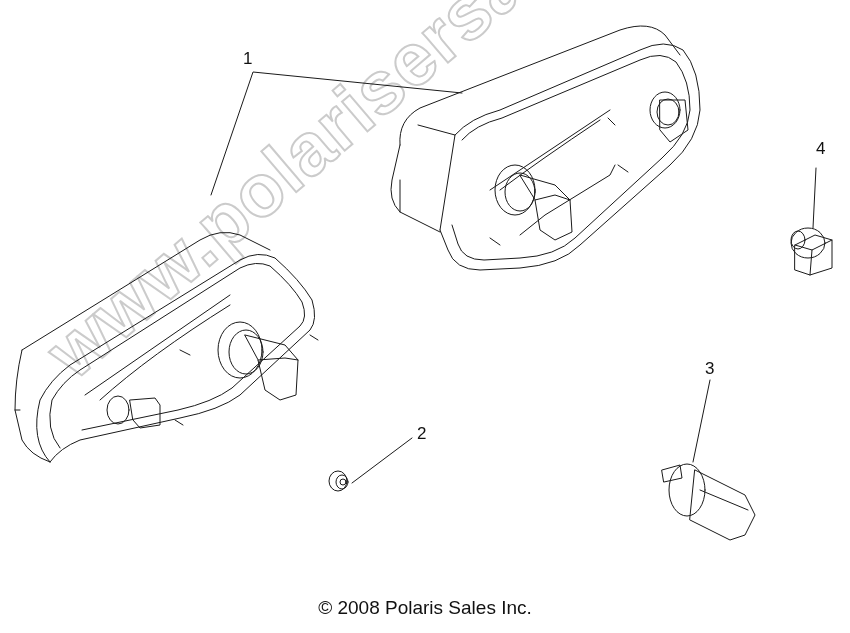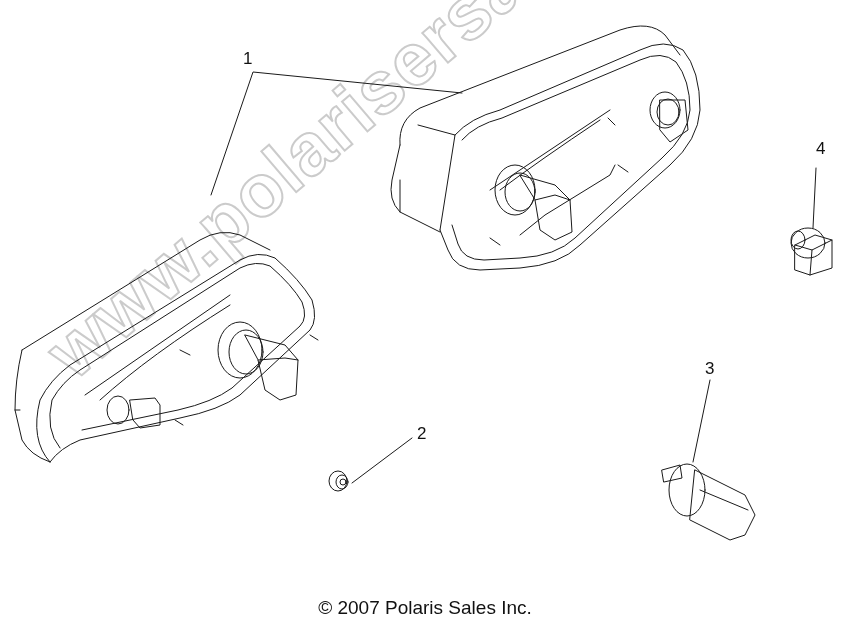--- a/index.html
+++ b/index.html
@@ -102,13 +102,13 @@
     <path d="M795,245 L812,250 L832,240"></path>
     <path d="M812,250 L810,275"></path>
   </g>
 </svg>
 
 <div class="callout" style="left:243px; top:50px;">1</div>
 <div class="callout" style="left:417px; top:425px;">2</div>
 <div class="callout" style="left:705px; top:360px;">3</div>
 <div class="callout" style="left:816px; top:140px;">4</div>
 
-<div id="copyright">© 2007 Polaris Sales Inc.</div>
+<div id="copyright">© 2008 Polaris Sales Inc.</div>
 
 </body></html>

